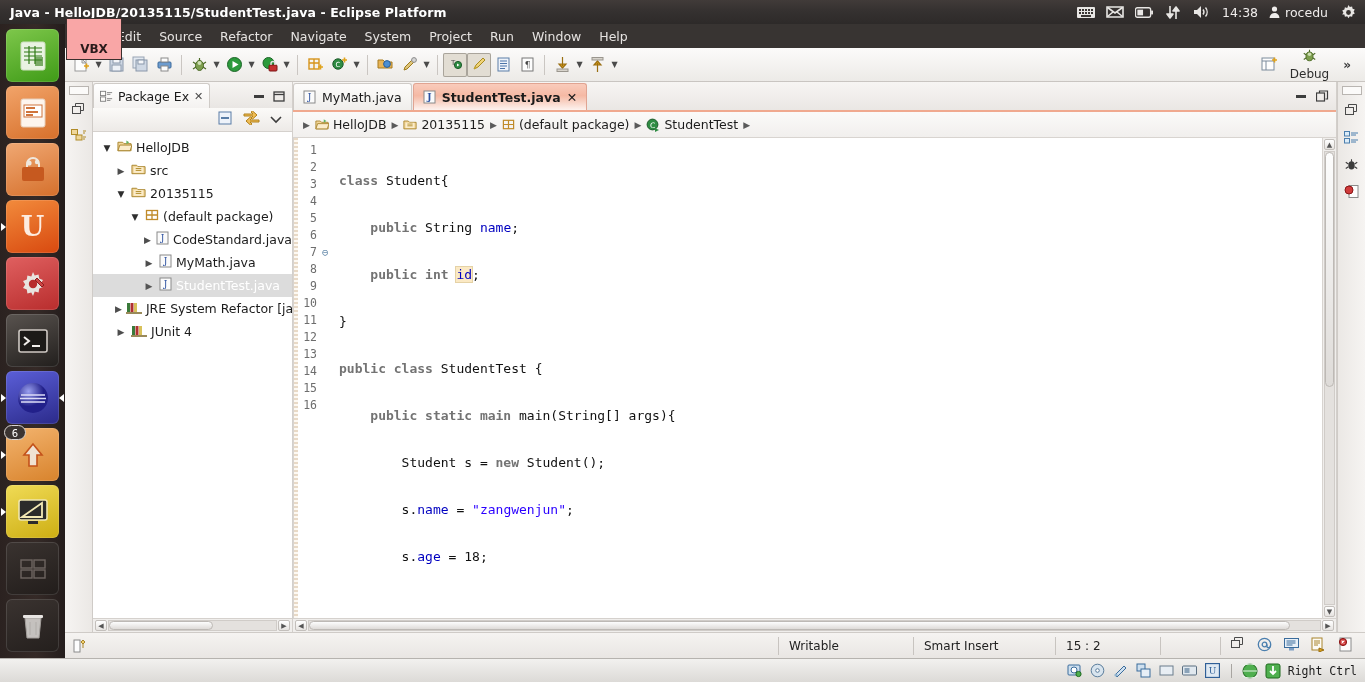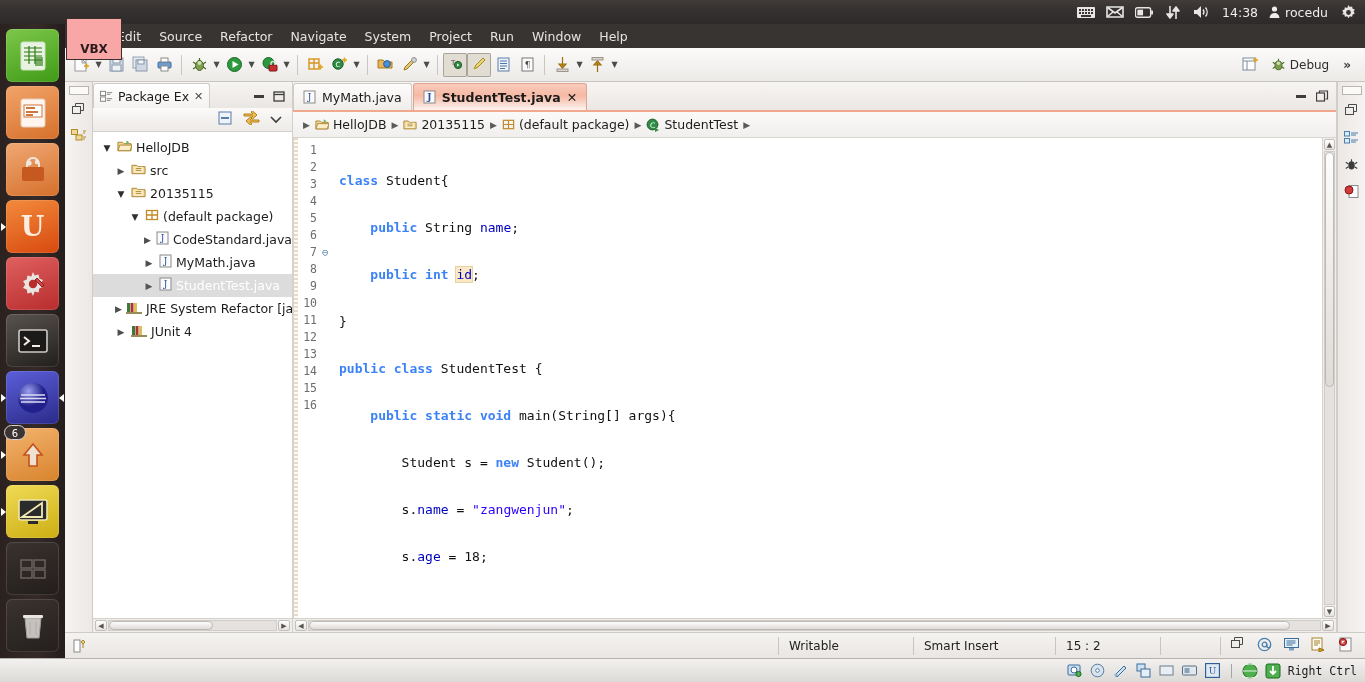--- a/index.html
+++ b/index.html
@@ -74,21 +74,21 @@
   }
   .tb-grp{ display:flex; align-items:center; }
   .tb-btn{ width:24px; height:24px; display:flex; align-items:center; justify-content:center;
            border-radius:2px; }
   .tb-btn.pressed{ background:#e2ddd3; box-shadow:inset 0 0 0 1px #a9a49b; }
   .tb-arrow{ width:11px; height:24px; display:flex; align-items:center; justify-content:center;
              color:#4a4a4a; font-size:8px; }
   .tb-sep{ width:1px; height:20px; background:#cac6c2; margin:0 5px; }
   #tb-right{ margin-left:auto; display:flex; align-items:center; gap:2px; padding-right:4px; }
   #perspective-debug{ display:flex; align-items:center; gap:4px; padding:2px 6px;
-    font-size:12px; color:#2d2d2d; }
+    font-size:12px; color:#2d2d2d;flex-direction:column; }
   #chev{ color:#3a3a3a; font-size:12px; padding:0 6px; font-weight:bold; }
 
   
   #body-row{ flex:1; display:flex; min-height:0; background:#f3f1ef; }
 
   
   #fastview{
     width:28px; background:linear-gradient(90deg,#f6f4f2,#ebe8e5);
     border-right:1px solid #cfcbc7; padding-top:4px;
     display:flex; flex-direction:column; align-items:center; gap:8px;
@@ -172,21 +172,21 @@
   }
   #foldcol{ width:14px; background:#fff; padding-top:4px;
     font-family:"DejaVu Sans Mono",monospace; font-size:11px; color:#6b8fae; }
   .gl{ height:17px; line-height:17px; }
   #code{
     flex:1; background:#fff; padding-top:4px; overflow:hidden; position:relative;
     font-family:"DejaVu Sans Mono","Liberation Mono",monospace; font-size:13px;
     color:#111; white-space:pre; padding-left:3px;
   }
   .cl{ height:17px; line-height:17px; }
-  .kw{ color:#3b82f6; font-weight:bold;margin-top:44px; }
+  .kw{ color:#737373; font-weight:bold;margin-top:44px; }
   .fld{ color:#0000c0; }
   .str{ color:#2a00ff; }
   .occ{ background:#fbe9c4; outline:1px solid #e5d2a6; }
   #code-vscroll{
     width:14px; background:#f0eeec; border-left:1px solid #d8d4d0;
     display:flex; flex-direction:column; align-items:center; padding:1px;
   }
   #ed-hscroll{
     height:14px; background:#f0eeec; border-top:1px solid #d5d1cd;
     display:flex; align-items:center; padding:0 2px;
@@ -229,20 +229,21 @@
     background:#f9a6a6; border:1px solid #3a2f2d;
     display:flex; align-items:flex-end; justify-content:center;
     font-size:12px; font-weight:bold; color:#2a1b1b; padding-bottom:3px;
     z-index:60;
   }
 </style>
 </head>
 <body>
 
 <div id="top-panel">
+  <div id="win-title">Java - HelloJDB/20135115/StudentTest.java - Eclipse Platform</div>
   <div id="tray">
     <span class="tray-ic">
       <svg width="18" height="11" viewBox="0 0 18 11">
           <rect x="0" y="0" width="18" height="11" rx="1" fill="#e8e6e4"></rect>
           <g fill="#3a3634">
             <rect x="2" y="2" width="2" height="2"></rect>
             <rect x="5" y="2" width="2" height="2"></rect>
             <rect x="8" y="2" width="2" height="2"></rect>
             <rect x="11" y="2" width="2" height="2"></rect>
             <rect x="14" y="2" width="2" height="2"></rect>
@@ -848,21 +849,21 @@
           <div class="gl"></div>
           <div class="gl"></div>
           <div class="gl">⊖</div>
         </div>
         <div id="code">
           <div class="cl"><span class="kw">class</span> Student{</div>
           <div class="cl">    <span class="kw">public</span> String <span class="fld">name</span>;</div>
           <div class="cl">    <span class="kw">public int</span> <span class="fld occ">id</span>;</div>
           <div class="cl">}</div>
           <div class="cl"><span class="kw">public class</span> StudentTest {</div>
-          <div class="cl">    <span class="kw">public static void</span> main(String[] args){</div>
+          <div class="cl">    <span class="kw">public static main</span> main(String[] args){</div>
           <div class="cl">        Student s = <span class="kw">new</span> Student();</div>
           <div class="cl">        s.<span class="fld">name</span> = <span class="str">"zangwenjun"</span>;</div>
           <div class="cl">        s.<span class="fld">age</span> = 18;</div>
           
           
           
           
           
           
         </div>

